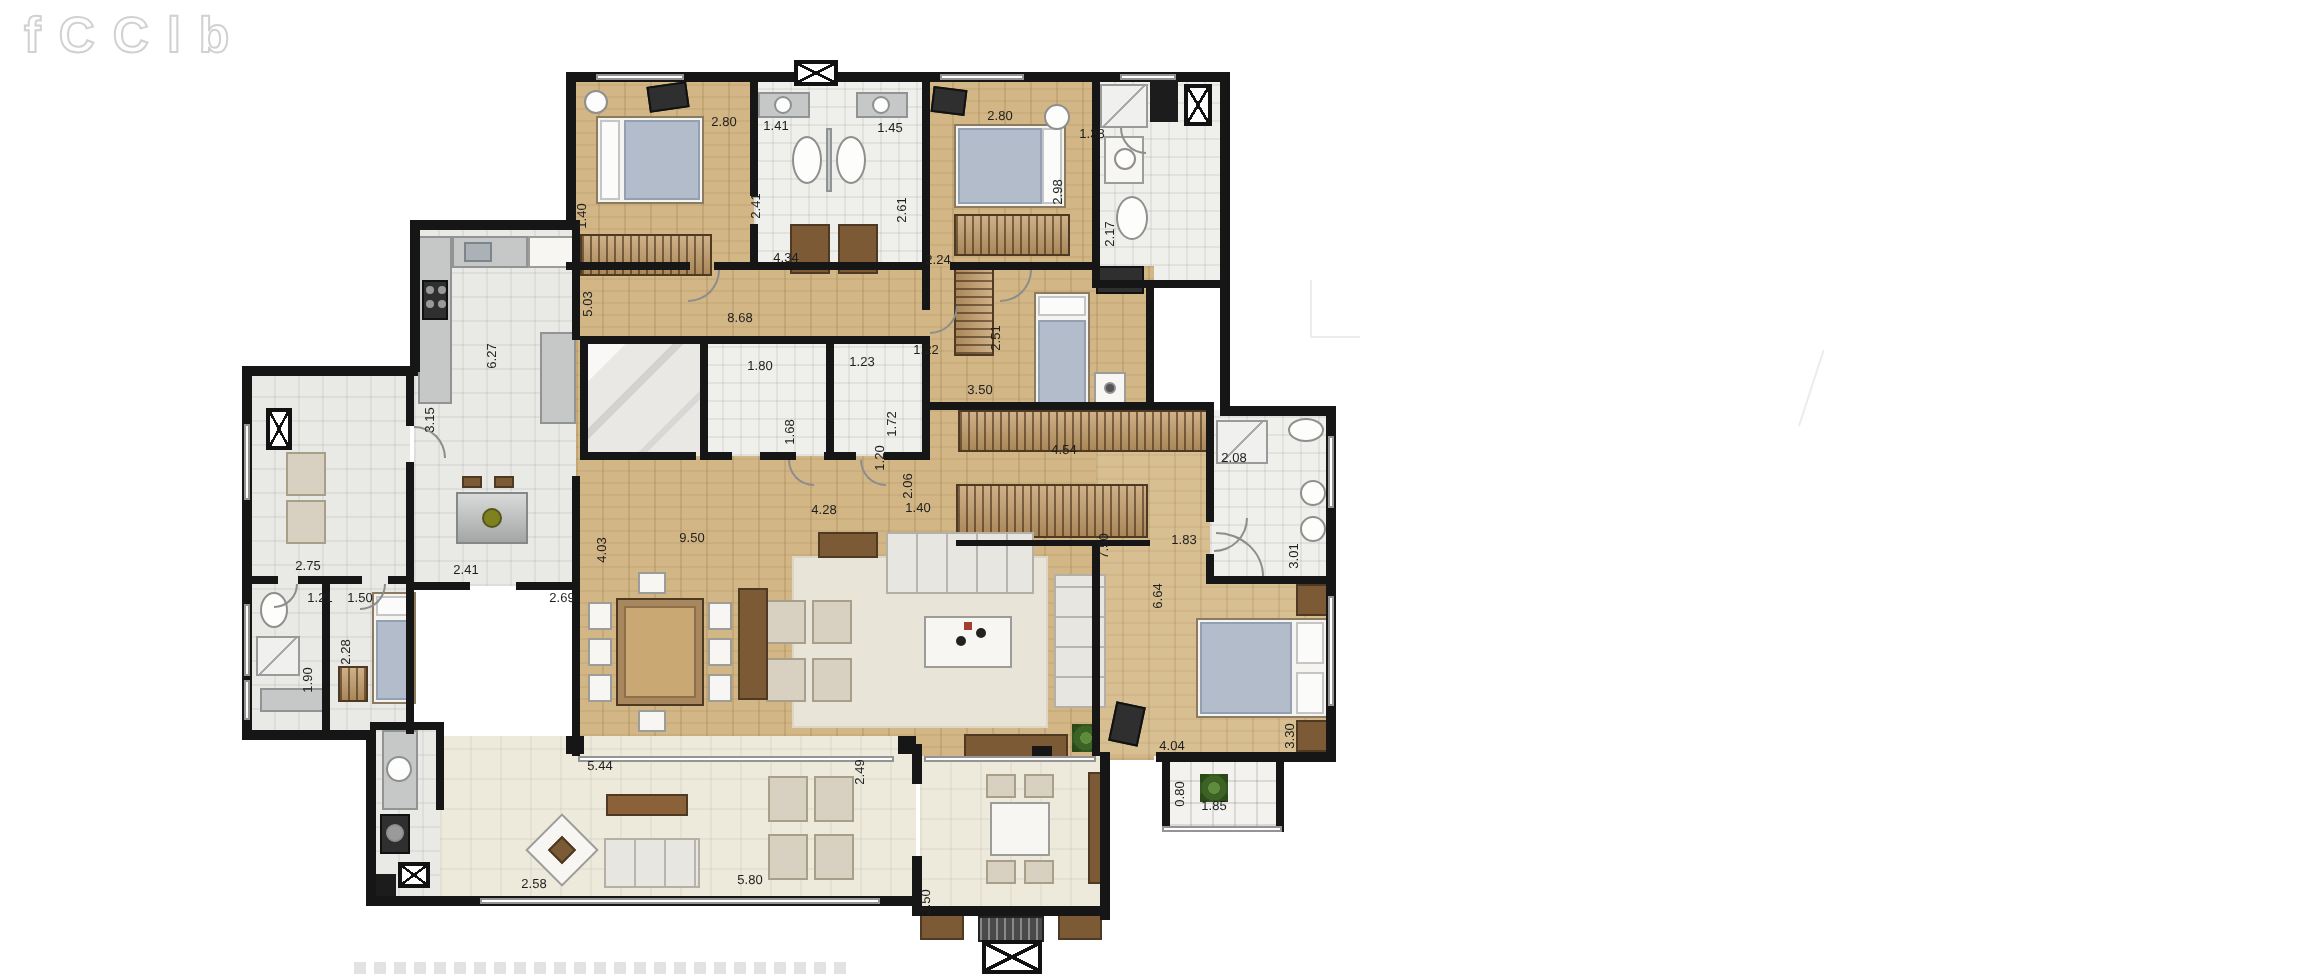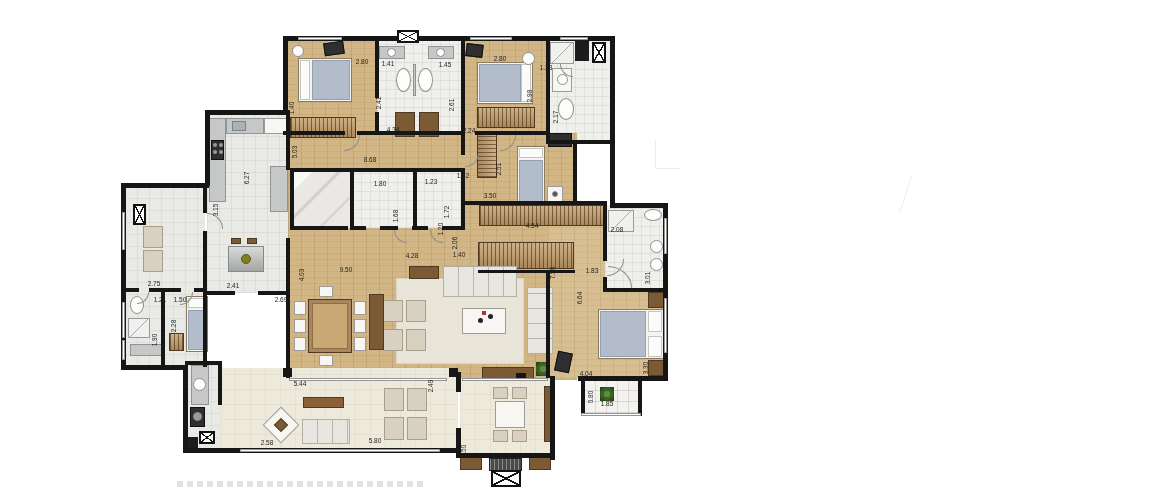--- a/index.html
+++ b/index.html
@@ -68,20 +68,21 @@
   #watermark span{color:#fff;-webkit-text-stroke:1px #c6c6c6}
   #caption{position:absolute;left:177px;top:481px;width:248px;height:6px;opacity:.28;
     background:repeating-linear-gradient(90deg,#9a9a9a 0 6px,transparent 6px 10px)}
   .faint{position:absolute;border-left:1px solid #ececec;border-bottom:1px solid #ececec}
 </style>
 </head>
 <body>
 
 <div id="plan">
 
+  <div id="watermark"><span>f</span><span>C</span><span>C</span><span>l</span><span>b</span></div>
   <div id="caption"></div>
   <div class="faint" style="left:655px;top:140px;width:24px;height:28px"></div>
   <div class="faint" style="left:905px;top:175px;width:6px;height:40px;transform:rotate(18deg);border-bottom:none"></div>
 
   <div class="flr wood" style="left:286px;top:38px;width:91px;height:95px"></div>
   <div class="flr tile" style="left:377px;top:38px;width:86px;height:97px"></div>
   <div class="flr wood" style="left:463px;top:38px;width:85px;height:97px"></div>
   <div class="flr tile" style="left:548px;top:38px;width:62px;height:104px"></div>
   <div class="flr wood" style="left:288px;top:133px;width:289px;height:247px"></div>
   <div class="flr wood2" style="left:548px;top:205px;width:117px;height:173px"></div>

